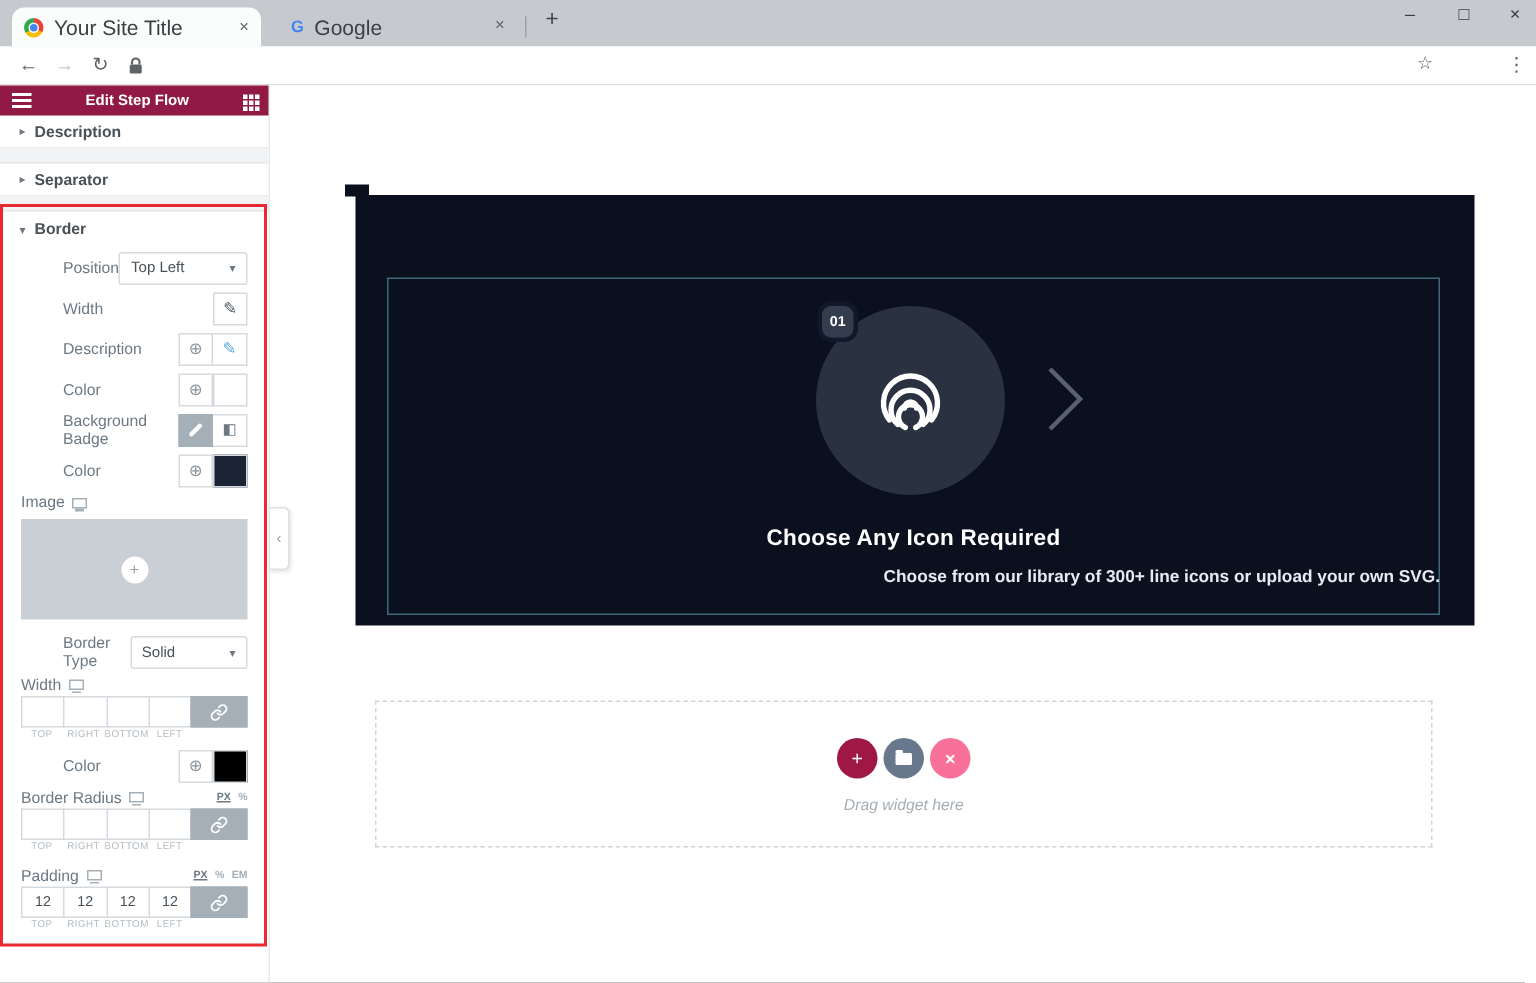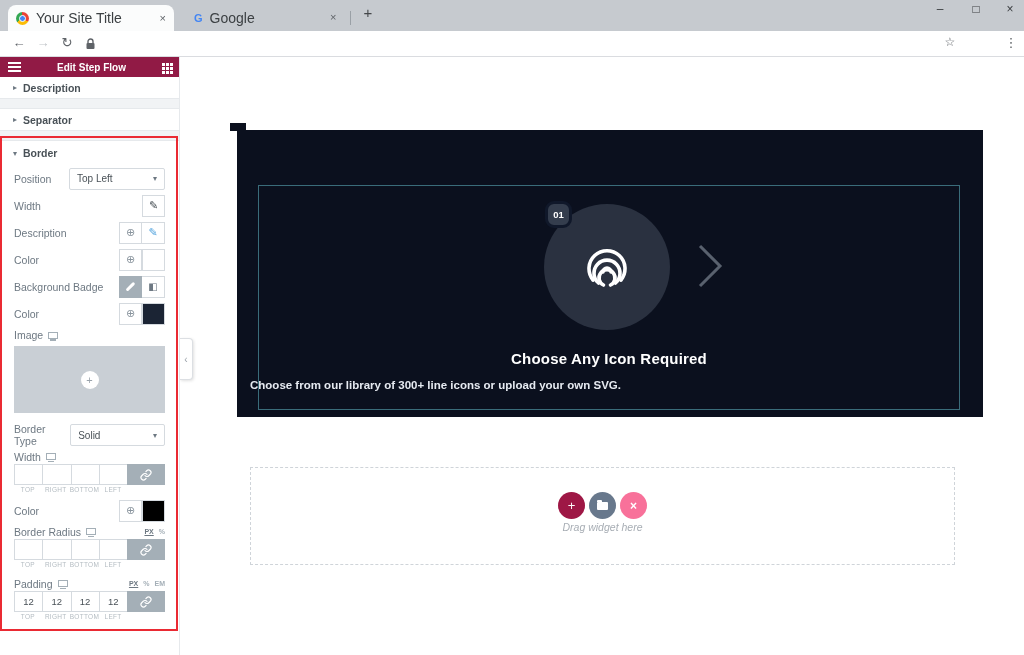--- a/index.html
+++ b/index.html
@@ -31,21 +31,21 @@
   .panel-header { height:20px; background:#911a45; display:flex; align-items:center; padding:0 8px; }
   .burger { width:13px; height:2px; background:#fff; box-shadow:0 4px 0 #fff, 0 8px 0 #fff; margin-top:-8px; }
   .panel-title { flex:1; text-align:center; color:#fff; font-size:10px; font-weight:bold; }
   .grid9 { width:3px; height:3px; background:#fff; margin-top:-6px; margin-right:6px;
     box-shadow:4px 0 #fff,8px 0 #fff,0 4px #fff,4px 4px #fff,8px 4px #fff,0 8px #fff,4px 8px #fff,8px 8px #fff; }
   .sec-row { height:22px; display:flex; align-items:center; gap:6px; padding:0 13px; border-bottom:1px solid #e6e9ec; }
   .sec-caret { font-size:8px; color:#6d7882; }
   .sec-label { font-size:10.5px; font-weight:bold; color:#495157; }
   .sec-gap { height:10px; background:#f1f3f5; border-bottom:1px solid #e6e9ec; }
 
-  .crow { display:flex; align-items:center; justify-content:space-between; padding:0 14px; height:27px; }
+  .crow { display:flex; align-items:center; justify-content:space-between; padding:0 14px; height:27px;margin-left:28px; }
   .clabel { font-size:10.5px; color:#6d7882; }
   .lrow { display:flex; align-items:center; gap:5px; padding:0 14px; height:15px; }
   .sel { width:96px; height:22px; border:1px solid #d5dadf; border-radius:2px; background:#fff;
     display:flex; align-items:center; padding:0 7px; font-size:10px; color:#495157; }
   .sel .caret { margin-left:auto; font-size:8px; color:#6d7882; }
   .btn-pair { display:flex; }
   .ctl-btn { width:23px; height:22px; border:1px solid #d5dadf; background:#fff; display:flex; align-items:center; justify-content:center; font-size:11px; color:#8a959e; }
   .btn-pair .ctl-btn + .ctl-btn { border-left:none; }
   .pencil-dark { color:#495157; font-size:11px; }
   .pencil-blue { color:#56a5de; font-size:11px; }
@@ -87,31 +87,31 @@
     display:flex; align-items:center; justify-content:center; font-size:10px; color:#9aa2aa; }
   .sec-notch { position:absolute; left:50px; top:66px; width:16px; height:8px; background:#0b101e; }
   .dark-section { position:absolute; left:57px; top:73px; width:746px; height:287px; background:#0b101e; }
   .widget-box { position:absolute; left:21px; top:55px; width:702px; height:225px; border:1px solid #3a6c7a; }
   .big-circle { position:absolute; left:307px; top:74px; width:126px; height:126px; border-radius:50%; background:#2a3140;
     display:flex; align-items:center; justify-content:center; }
   .badge01 { position:absolute; left:308px; top:71px; width:27px; height:27px; background:#343d4d; border:3px solid #10182a;
     border-radius:9px; display:flex; align-items:center; justify-content:center; color:#fff; font-size:9.5px; font-weight:bold; z-index:2; }
   .chev { position:absolute; left:460px; top:113px; }
   .w-heading { position:absolute; left:21px; top:220px; width:702px; text-align:center; color:#fff; font-size:15px; font-weight:bold; letter-spacing:.2px; }
-  .w-desc { position:absolute; left:13px; top:249px; width:702px; text-align:left; color:#e6eaf1; font-size:11.5px; font-weight:600; }
+  .w-desc { position:absolute; left:21px; top:249px; width:702px; text-align:right; color:#e6eaf1; font-size:11.5px; font-weight:600; }
 
   .drop-zone { position:absolute; left:70px; top:410px; width:705px; height:98px; border:1px dashed #cfd4d9; }
   .dz-circles { display:flex; justify-content:center; gap:4px; padding-top:24px; }
   .dz-btn { width:27px; height:27px; border-radius:50%; display:flex; align-items:center; justify-content:center; color:#fff; }
   .dz-add { background:#9e1745; font-size:13px; }
   .dz-folder { background:#68788c; }
   .dz-move { background:#f8719a; font-size:12px; font-weight:bold; }
   .folder-glyph { width:11px; height:8px; background:#fff; border-radius:1px; position:relative; }
   .folder-glyph::before { content:''; position:absolute; top:-2px; left:0; width:5px; height:2px; background:#fff; border-radius:1px 1px 0 0; }
-  .dz-hint { margin-top:2px; text-align:center; font-style:italic; font-size:10.5px; color:#a7adb4; }
+  .dz-hint { margin-top:12px; text-align:center; font-style:italic; font-size:10.5px; color:#a7adb4; }
 </style>
 </head>
 <body>
 
 <div class="app">
 
   <div class="titlebar">
     <div class="tab-active">
       <span class="chrome-logo"></span>
       <span class="tab-title">Your Site Title</span>

